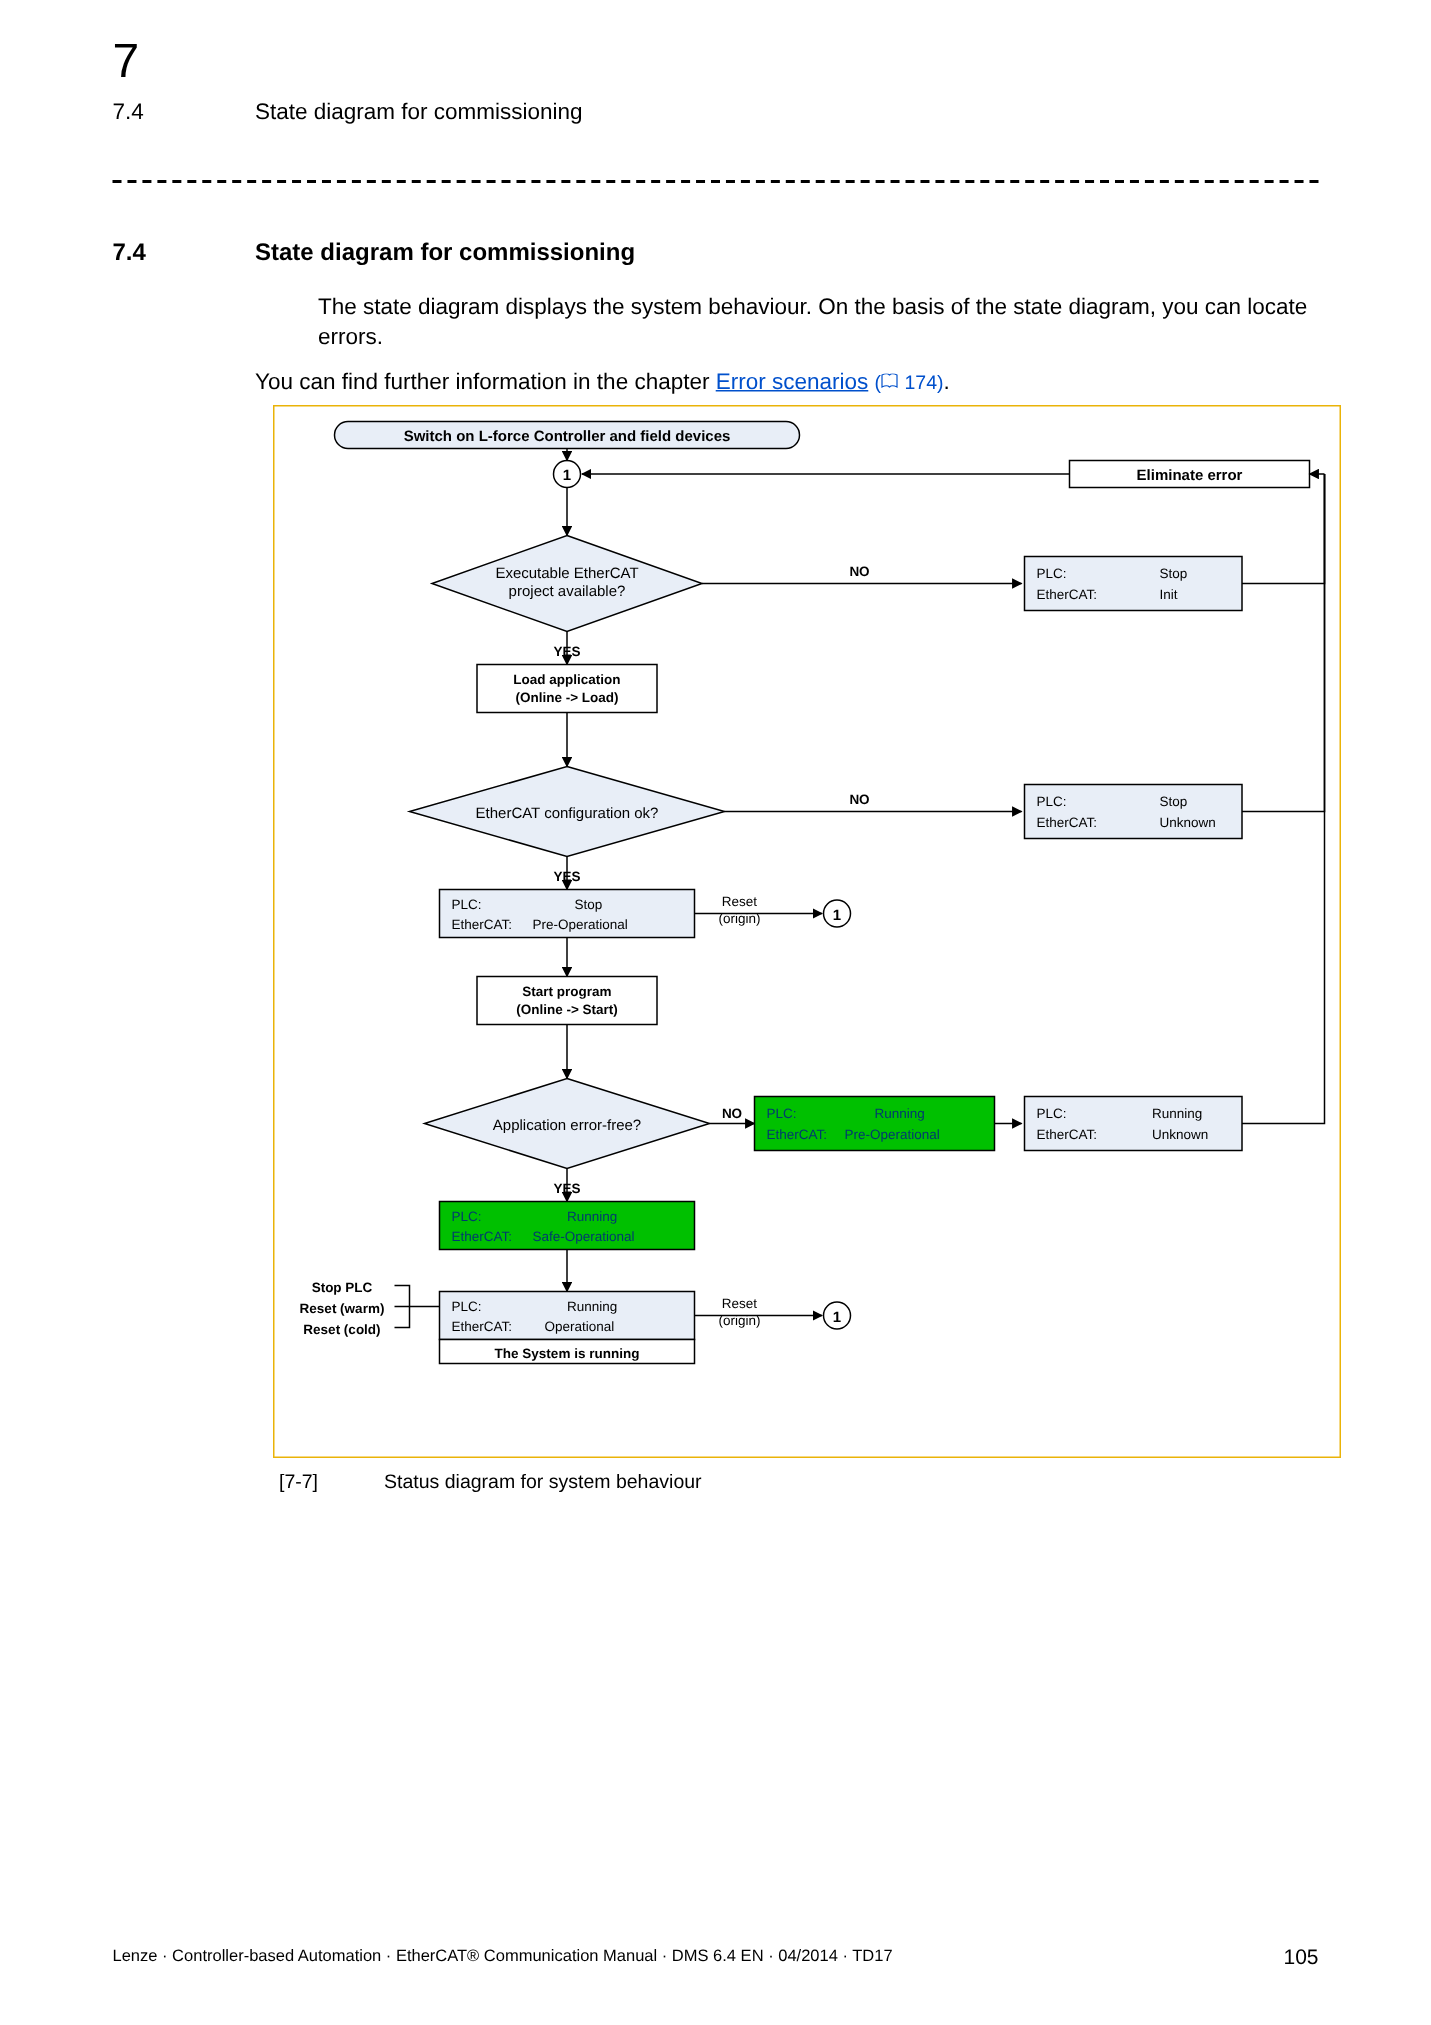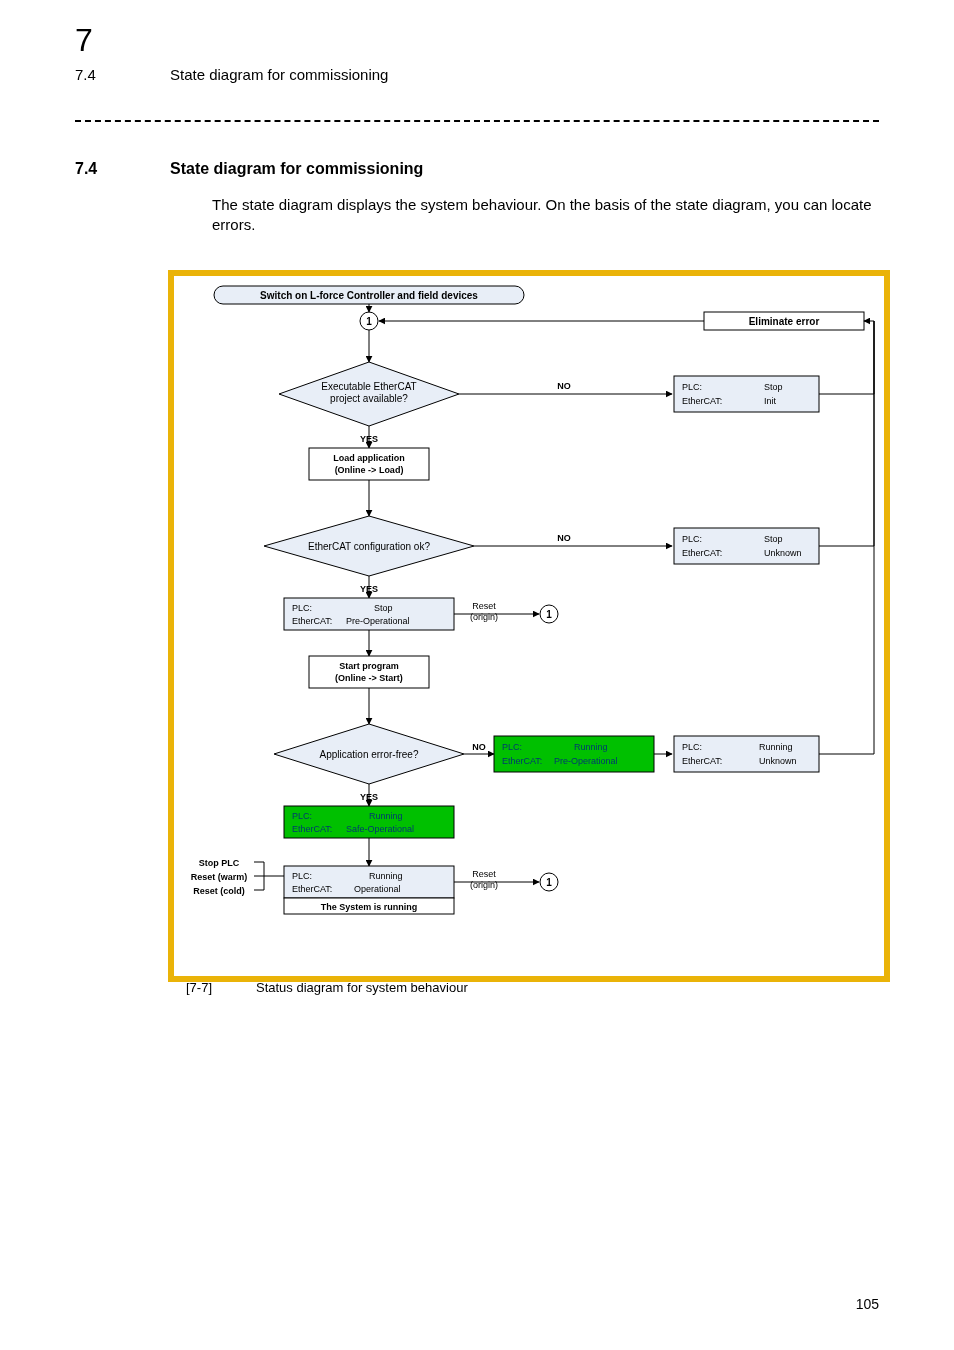--- a/index.html
+++ b/index.html
@@ -86,25 +86,25 @@
   }
   .link { color: #0050cc; text-decoration: underline; }
   .pageref { color: #0050cc; font-size: 13px; }
   .bookicon {
     display: inline-block;
     width: 12px; height: 10px;
     vertical-align: baseline;
   }
   .diagram-wrap {
     position: absolute;
-    left: 168px;
+    left: 182px;
     top: 270px;
     width: 710px;
     height: 700px;
-    border: 6px solid #eab308;
+    border: 1px solid #eab308;
     background: #fff;
   }
   .diagram-wrap svg { display: block; }
   .caption-num {
     position: absolute;
     left: 170px;
     top: 980px;
     font-size: 13px;
     margin-left: 16px;
   }
@@ -140,20 +140,26 @@
   <div class="hdr-sub-num">7.4</div>
   <div class="hdr-sub-title">State diagram for commissioning</div>
 
   <div class="dashed-rule"></div>
 
   <div class="sec-num">7.4</div>
   <div class="sec-title">State diagram for commissioning</div>
 
   <div class="para1">The state diagram displays the system behaviour. On the basis of the state diagram, you can locate errors.</div>
 
+  <div class="para2">
+    <span>You can find further information in the chapter </span><a class="link">Error scenarios</a>
+    <span class="pageref">(<svg class="bookicon" viewBox="0 0 12 10">
+          <path d="M1 1 C3 0 5 0 6 1 C7 0 9 0 11 1 L11 9 C9 8 7 8 6 9 C5 8 3 8 1 9 Z" fill="none" stroke="#0050cc" stroke-width="0.8"></path>
+        </svg> <span>174</span>)</span><span>.</span>
+  </div>
 
   <div class="diagram-wrap">
     <svg viewBox="0 0 710 700" width="710" height="700">
       <defs>
         <marker id="arr" viewBox="0 0 10 10" refX="9" refY="5" markerWidth="7" markerHeight="7" orient="auto-start-reverse">
           <path d="M0 0 L10 5 L0 10 Z" fill="#000"></path>
         </marker>
       </defs>
 
       <rect x="40" y="10" rx="9" ry="9" width="310" height="18" fill="#e8eef7" stroke="#000"></rect>
@@ -279,14 +285,15 @@
       <text class="svgtxt" x="45" y="618" font-size="9" font-weight="bold" text-anchor="middle">Reset (cold)</text>
 
       <path d="M80 586 L90 586 L90 614 L80 614 M90 600 L110 600" fill="none" stroke="#000"></path>
       <line x1="80" y1="600" x2="90" y2="600" stroke="#000"></line>
     </svg>
   </div>
 
   <div class="caption-num">[7-7]</div>
   <div class="caption-text">Status diagram for system behaviour</div>
 
+  <div class="footer">Lenze · Controller-based Automation · EtherCAT® Communication Manual · DMS 6.4 EN · 04/2014 · TD17</div>
   <div class="pagenum">105</div>
 </div>
 
 </body></html>

